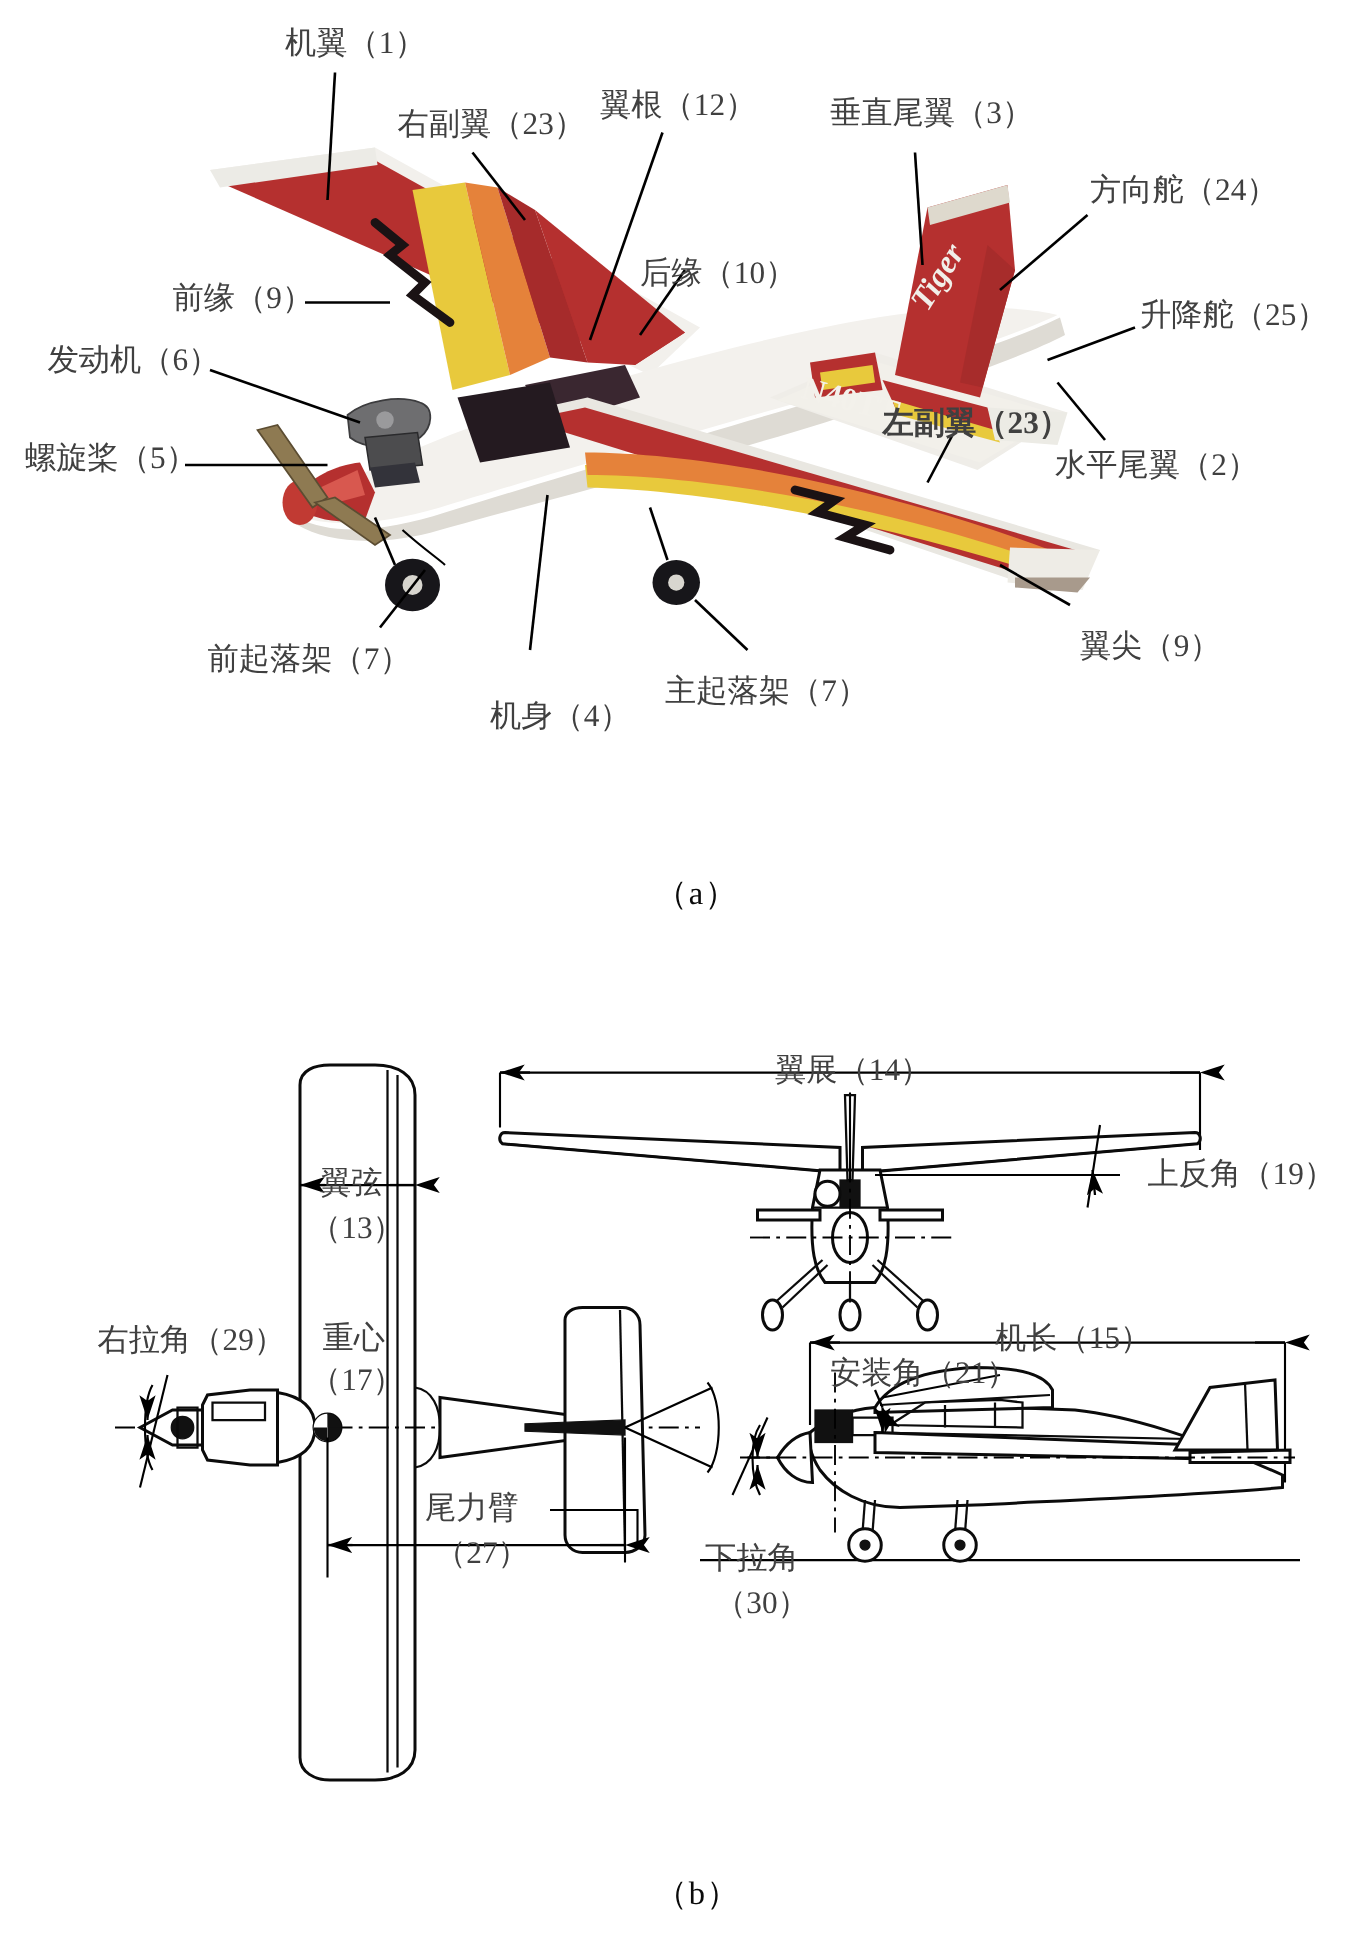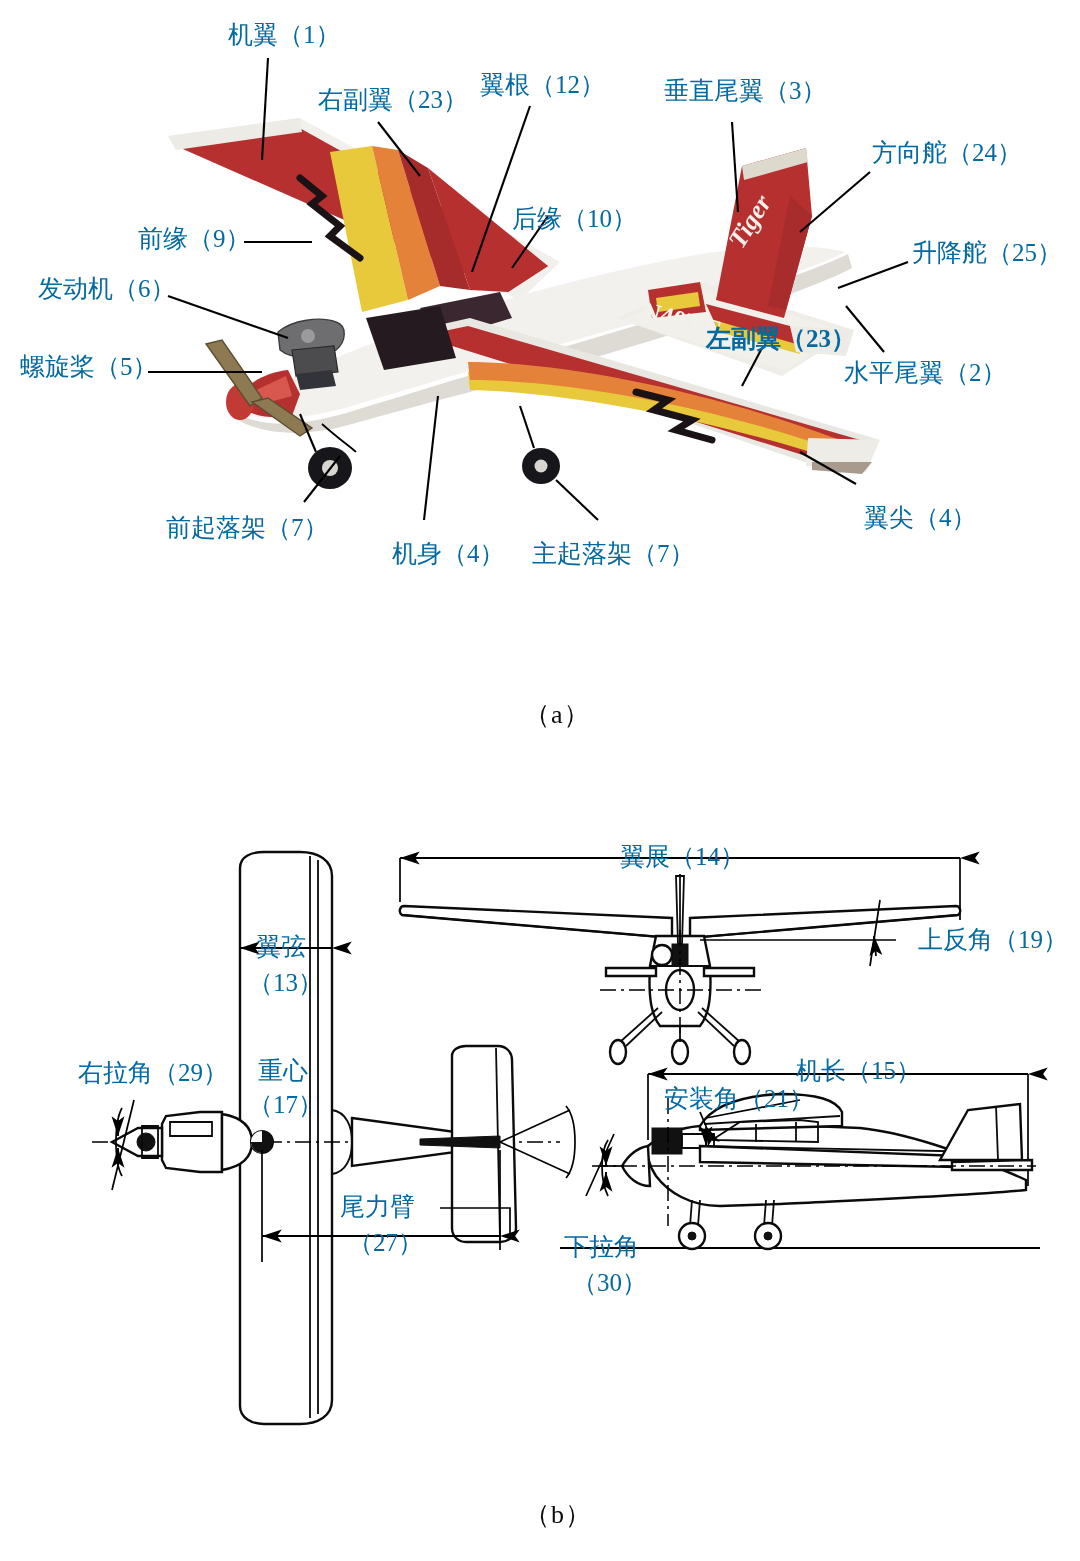--- a/index.html
+++ b/index.html
@@ -28,21 +28,21 @@
     top: 0;
     width: 1080px;
     height: 1561px;
   }
   .lbl {
     position: absolute;
     white-space: nowrap;
     font-size: 25px;
     line-height: 1.18;
     letter-spacing: 0px;
-    color: #0369a1;
+    color: #404040;
     font-family: "Liberation Serif", "DejaVu Serif", serif;
   }
   .caption {
     position: absolute;
     font-size: 26px;
     letter-spacing: 1px;
     font-family: "Liberation Serif", "DejaVu Serif", serif;
   }
   .leader {
     stroke: #000;
@@ -353,22 +353,22 @@
     <div class="lbl" style="left:664px; top:76px;">垂直尾翼（3）</div>
     <div class="lbl" style="left:872px; top:138px;">方向舵（24）</div>
     <div class="lbl" style="left:512px; top:184px;margin-top:20px;">后缘（10）</div>
     <div class="lbl" style="left:912px; top:238px;">升降舵（25）</div>
     <div class="lbl" style="left:138px; top:224px;">前缘（9）</div>
     <div class="lbl" style="left:38px;  top:274px;">发动机（6）</div>
     <div class="lbl" style="left:706px; top:324px;font-weight:bold;">左副翼（23）</div>
     <div class="lbl" style="left:20px;  top:352px;">螺旋桨（5）</div>
     <div class="lbl" style="left:844px; top:358px;">水平尾翼（2）</div>
     <div class="lbl" style="left:166px; top:513px;">前起落架（7）</div>
-    <div class="lbl" style="left:864px; top:503px;">翼尖（4）</div>
-    <div class="lbl" style="left:392px; top:539px;text-align:right;">机身（4）</div>
+    <div class="lbl" style="left:864px; top:503px;">翼尖（9）</div>
+    <div class="lbl" style="left:392px; top:559px;text-align:right;">机身（4）</div>
     <div class="lbl" style="left:532px; top:539px;">主起落架（7）</div>
   </div>
 
   <div class="caption" style="left:524px; top:697px;">（a）</div>
 
   <div>
     <div class="lbl" style="left:620px; top:842px;">翼展（14）</div>
     <div class="lbl" style="left:256px; top:932px;">翼弦</div>
     <div class="lbl" style="left:248px; top:968px;">（13）</div>
     <div class="lbl" style="left:918px; top:925px;">上反角（19）</div>

